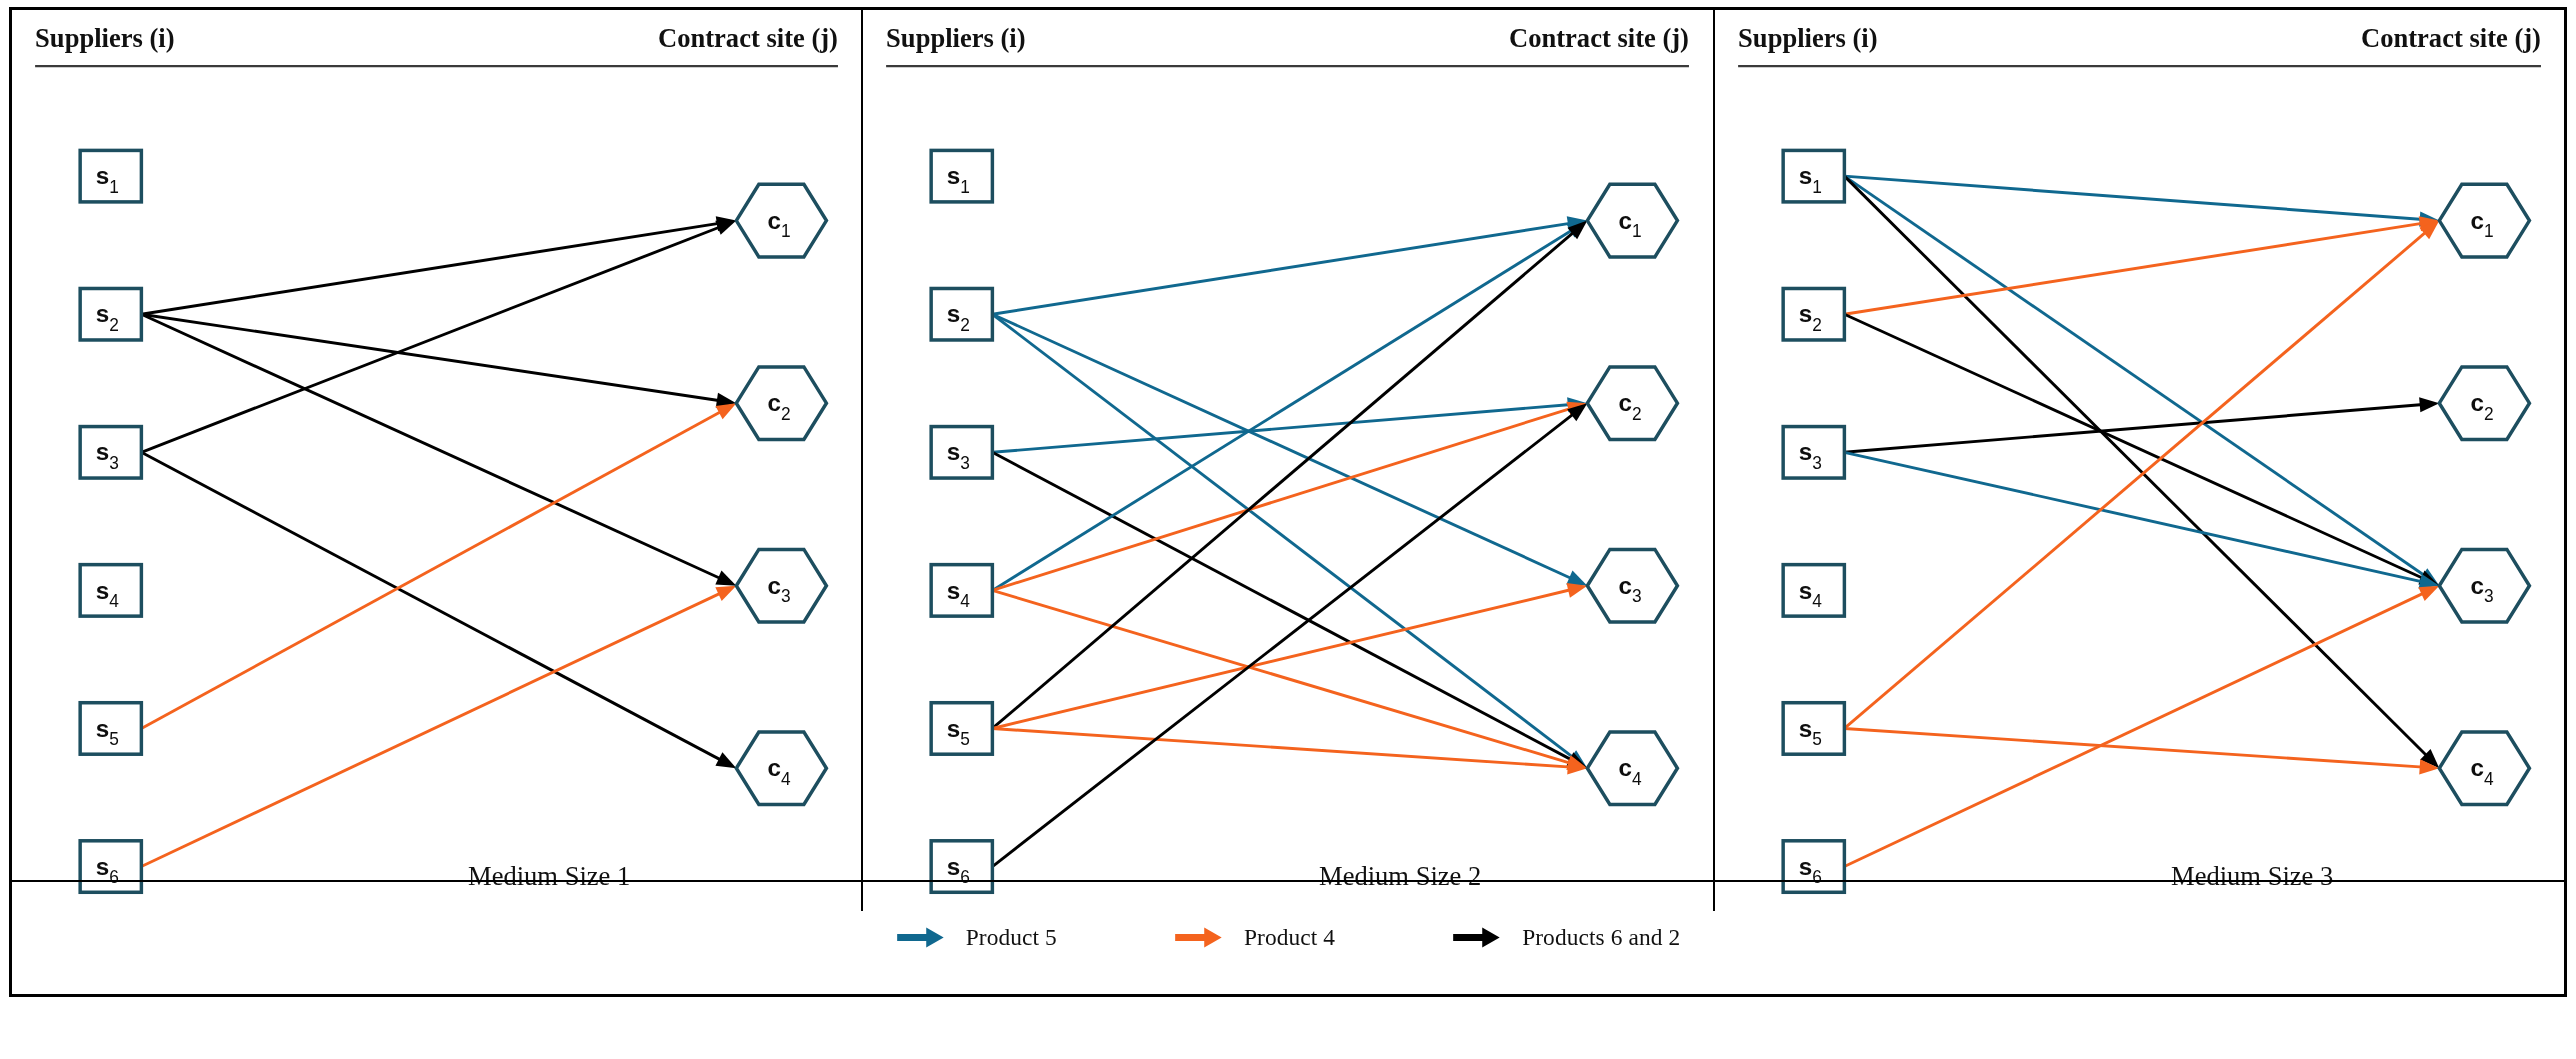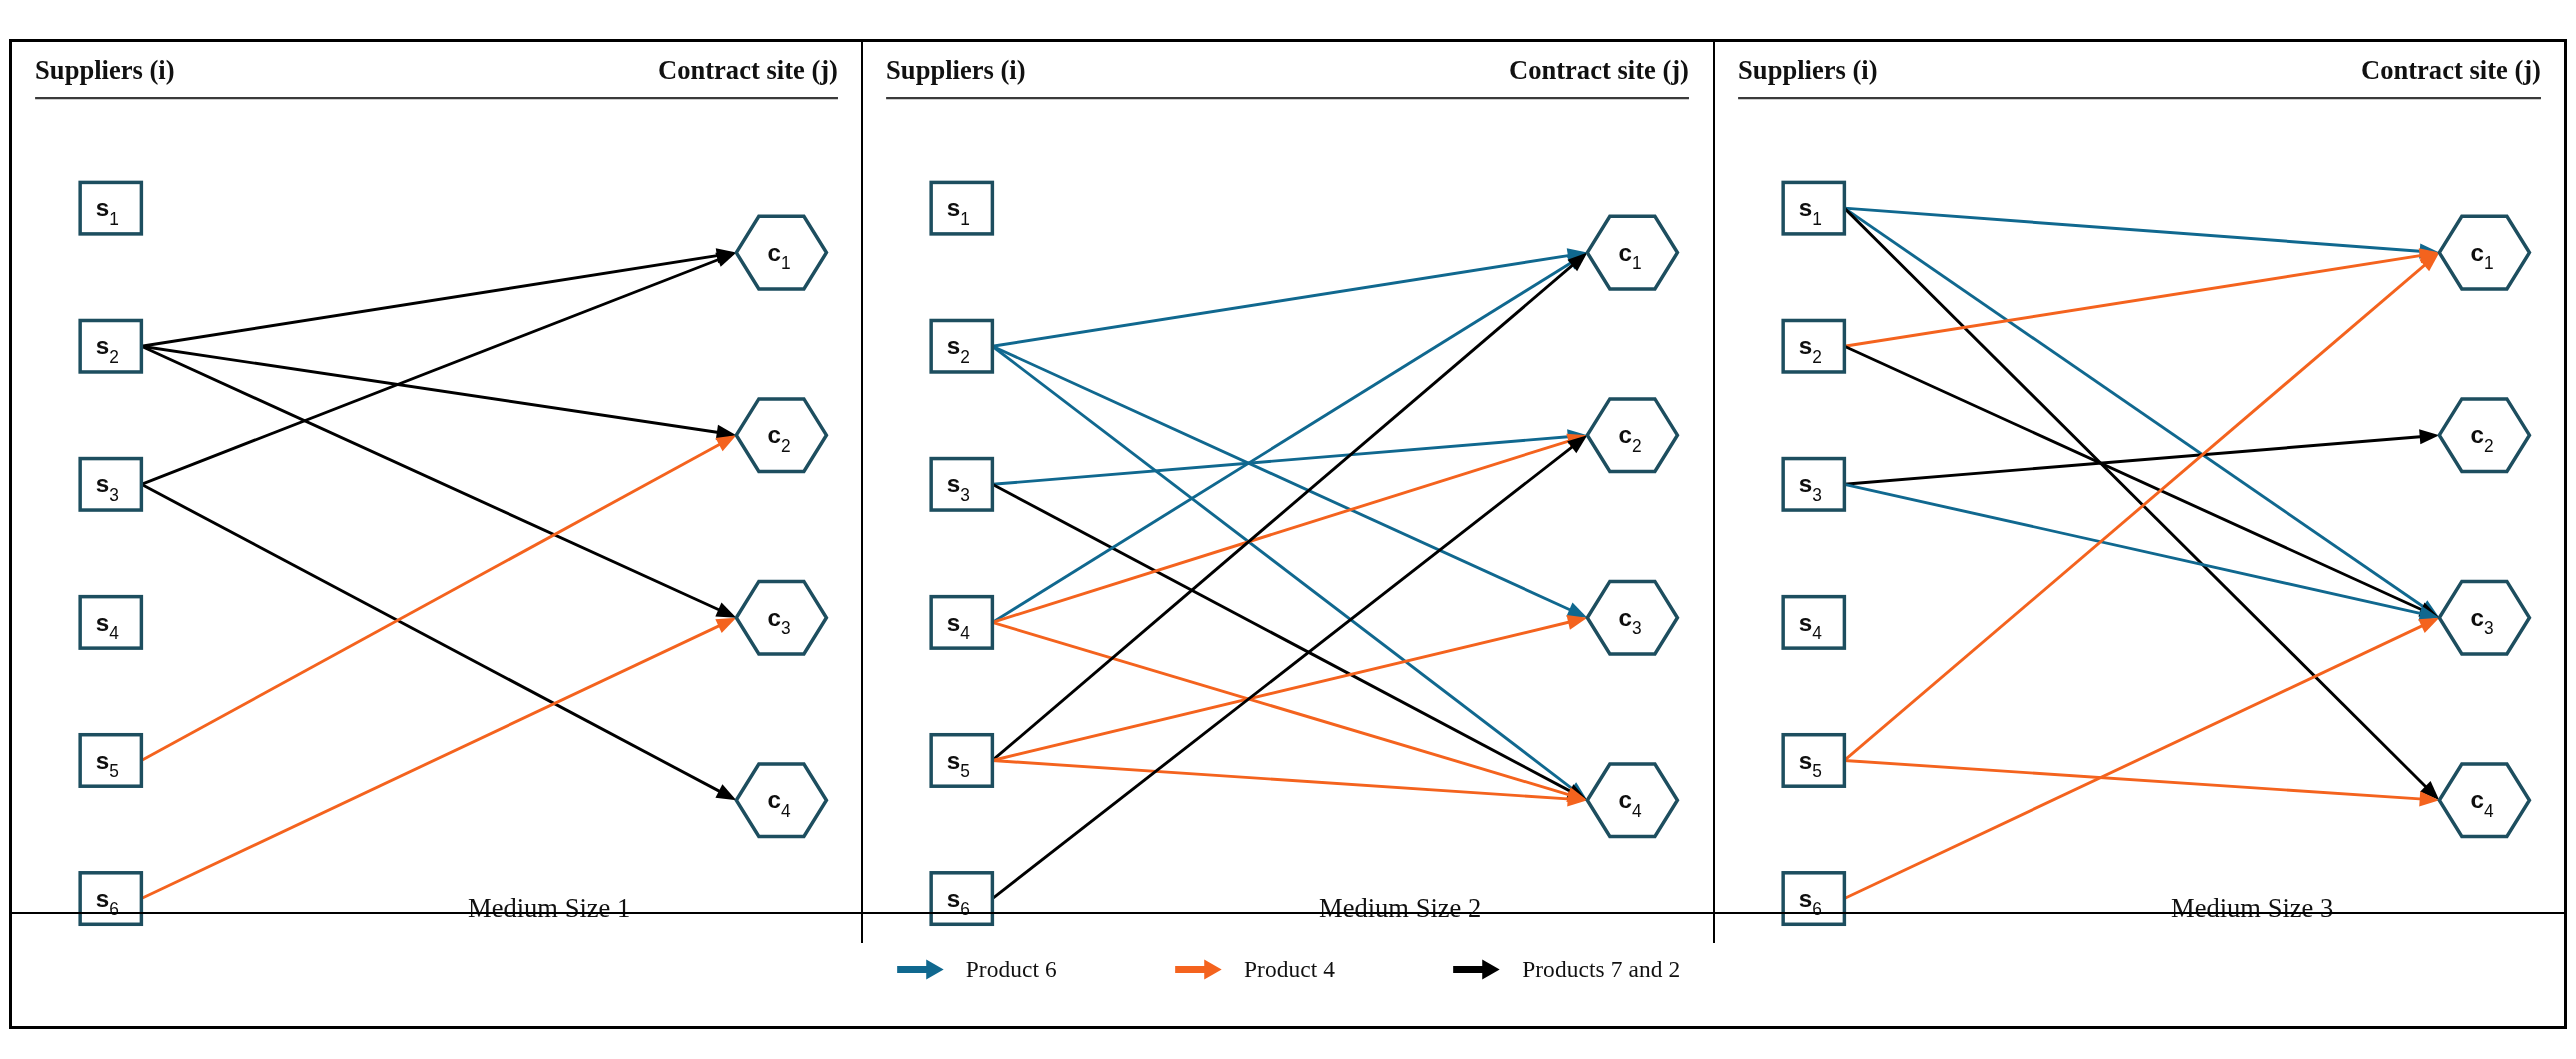--- a/index.html
+++ b/index.html
@@ -1,21 +1,20 @@
 <!DOCTYPE html>
 <html style="font-size:9.4px"><head>
 <meta charset="utf-8">
 <style>
   html,body{margin:0;padding:0;background:#ffffff;}
   body{font-family:"Liberation Serif",serif;}
   #root{
     position:relative;width:2576px;height:1005px;
     box-sizing:border-box;
     background:#ffffff;
-    margin-top:32px;
   }
   .outer-frame{
     position:absolute;left:9.4px;top:7px;right:9.4px;bottom:8.2px;
     border:3.5px solid #000000;
     box-sizing:border-box;
     background:#ffffff;
   }
   .panels-row{
     position:absolute;left:0;top:0;right:0;height:901px;
     display:flex;
@@ -315,31 +314,31 @@
             <text x="930" y="1496" text-anchor="middle" font-family="&quot;Liberation Serif&quot;, serif" font-size="46" fill="#111">Medium Size 3</text>
           </svg>
       </div>
     </div>
 
     <div class="legend-bar">
       <div class="legend-item">
         <svg class="legend-arrow" width="50" height="27" viewBox="0 0 86 46">
           <path id="lg-arrow-0" d="M2 17 L52 17 L52 6 L82 23 L52 40 L52 29 L2 29 Z" fill="#10688f"></path>
         </svg>
-        <span class="legend-label">Product 6</span>
+        <span class="legend-label">Product 5</span>
       </div>
       <div class="legend-item">
         <svg class="legend-arrow" width="50" height="27" viewBox="0 0 86 46">
           <path id="lg-arrow-1" d="M2 17 L52 17 L52 6 L82 23 L52 40 L52 29 L2 29 Z" fill="#f4631e"></path>
         </svg>
         <span class="legend-label">Product 4</span>
       </div>
       <div class="legend-item">
         <svg class="legend-arrow" width="50" height="27" viewBox="0 0 86 46">
           <path id="lg-arrow-2" d="M2 17 L52 17 L52 6 L82 23 L52 40 L52 29 L2 29 Z" fill="#000000"></path>
         </svg>
-        <span class="legend-label">Products 7 and 2</span>
+        <span class="legend-label">Products 6 and 2</span>
       </div>
     </div>
 
   </div>
 </div>
 
 
 </body></html>

